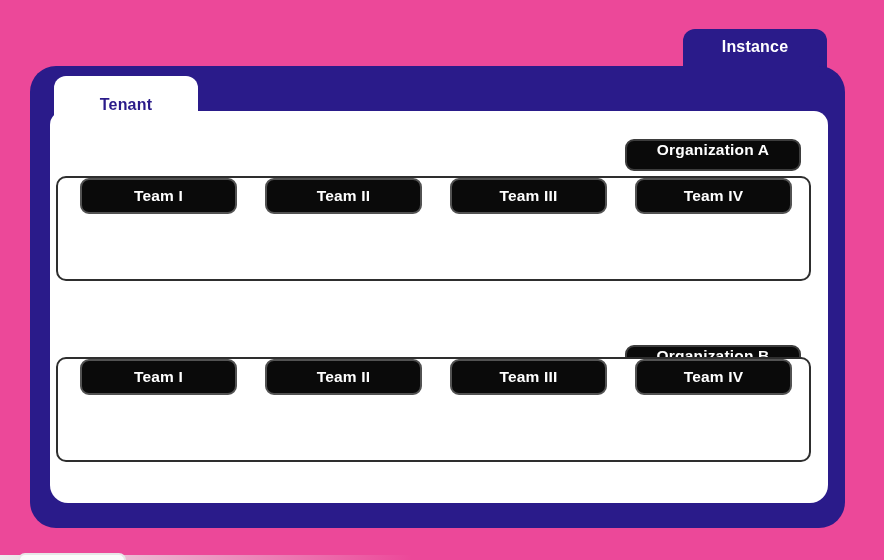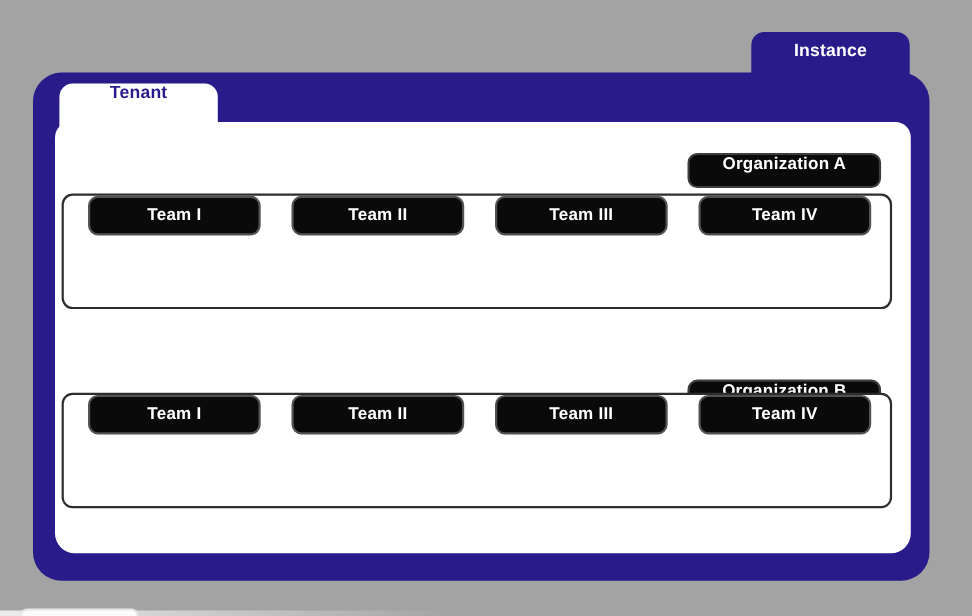--- a/index.html
+++ b/index.html
@@ -5,21 +5,21 @@
   html, body {
     margin: 0;
     padding: 0;
     background: #ffffff;
     font-family: "Liberation Sans", sans-serif;
   }
   .canvas {
     position: relative;
     width: 884px;
     height: 560px;
-    background: #a3a3a3;
+    background: #ec4899;
     overflow: hidden;
   }
 
   
   .instance-tab {
     position: absolute;
     left: 683px;
     top: 29px;
     width: 144px;
     height: 42px;            
@@ -61,21 +61,21 @@
   
   .tenant-tab {
     position: absolute;
     left: 54px;
     top: 76px;
     width: 144px;
     height: 40px;            
     background: #ffffff;
     border-radius: 12px 12px 0 0;
     display: flex;
-    align-items: flex-start;
+    align-items: flex-end;
     justify-content: center;
     padding-bottom: 2px;
     box-sizing: border-box;
     color: #2A1B8A;
     font-size: 16px;
     font-weight: 600;
     letter-spacing: 0.2px;
   }
 
   

